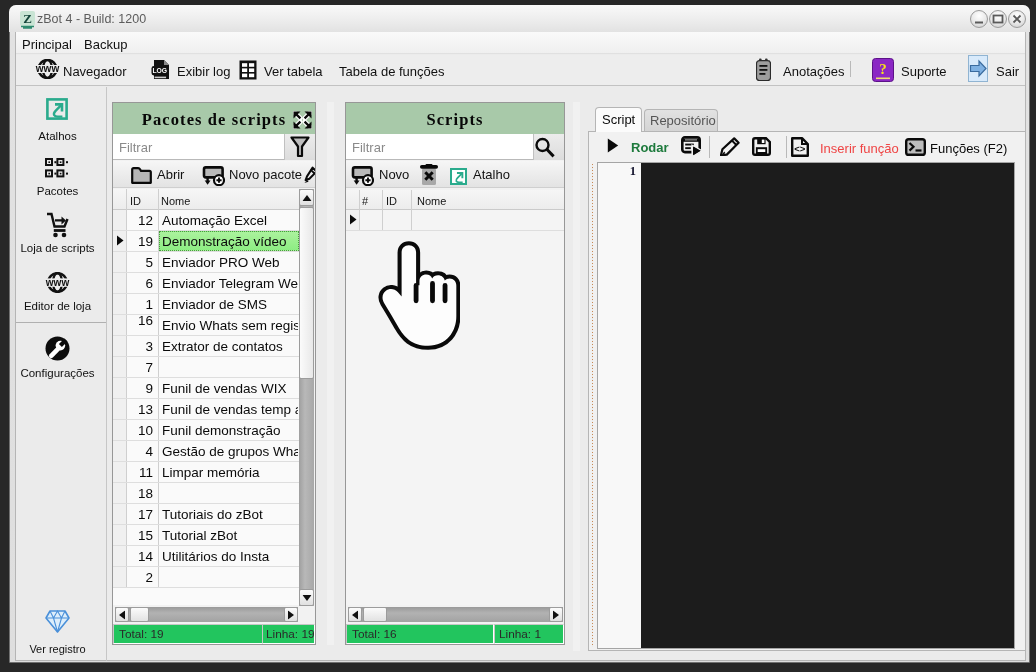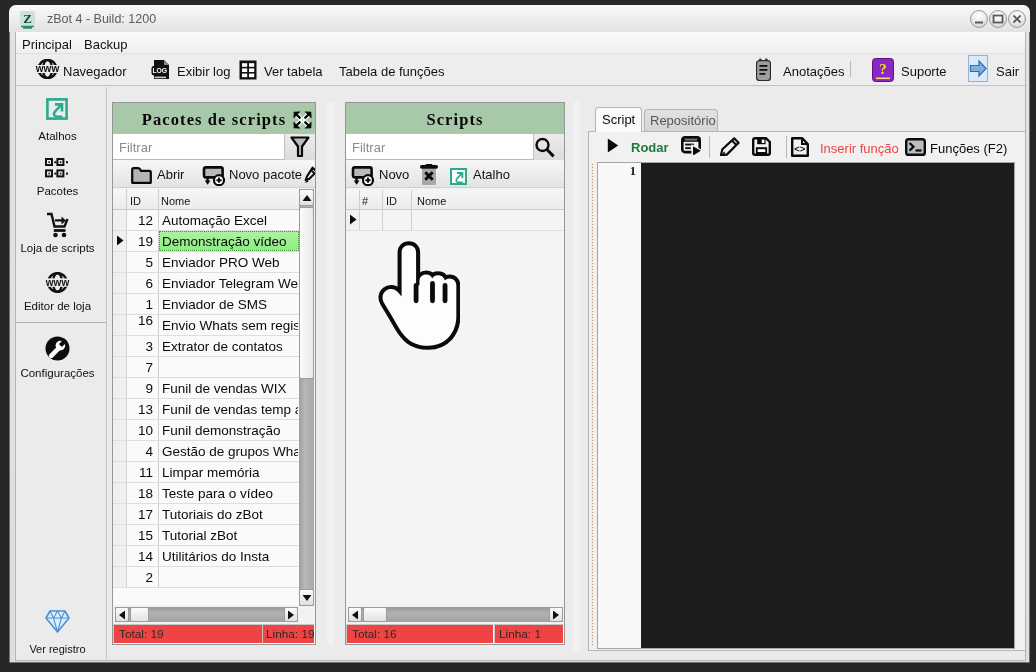--- a/index.html
+++ b/index.html
@@ -7,39 +7,39 @@
 body { background:#272727; font-family:"Liberation Sans", sans-serif; }
 #stage { position:absolute; left:0; top:0; width:1036px; height:672px; }
 .abs { position:absolute; }
 #win { left:9px; top:5px; width:1021px; height:658px;
   background:linear-gradient(#f4f4f4, #e2e2e2 30px, #dedede);
   border:1px solid #707070; border-radius:7px 7px 0 0;
 }
 #titlebar { left:9px; top:5px; width:1021px; height:27px;
   background:linear-gradient(#f9f9f9, #ededed 55%, #e2e2e2);
   border-radius:7px 7px 0 0; }
-.title-text { left:37px; top:12px; font-size:12.5px; color:#5c5c5c;margin-left:10px; }
+.title-text { left:37px; top:12px; font-size:12.5px; color:#5c5c5c; }
 .winbtn { top:10px; width:18px; height:18px; border-radius:50%;
   background:radial-gradient(circle at 50% 30%, #ffffff, #e8e8e8 55%, #c9c9c9);
   border:1px solid #9a9a9a; color:#555; text-align:center; }
 #client { left:15px; top:32px; width:1011px; height:629px; background:#ebebeb;
   border:1px solid #b5b5b5; border-top:none; }
 #menubar { left:16px; top:32px; width:1009px; height:22px;
   background:linear-gradient(#fafafa,#efefef); border-bottom:1px solid #e0e0e0; }
 .menu-item { top:37px; font-size:13px; color:#111; }
 #toolbar { left:16px; top:55px; width:1009px; height:31px;
   background:#ededed; border-bottom:1px solid #c2c2c2; }
 .tb-text { font-size:13px; color:#111; top:64px; }
 .panel { background:#f2f2f2; border:1px solid #979797; }
 .phead { background:#a8c9a9; height:31px; }
 .filter-ph { color:#8a8a8a; font-size:13px; }
 .ptool { background:linear-gradient(#f6f6f6,#e3e3e3); border-bottom:1px solid #cfcfcf; }
 .btn-text { font-size:13px; color:#111; }
 .tablehead { background:linear-gradient(#f6f6f6,#ececec); border-bottom:1px solid #cacaca; }
-.statusbar { background:#ef4444; font-size:11.8px; color:#2a2a2a; white-space:nowrap; overflow:hidden; }
+.statusbar { background:#22c55e; font-size:11.8px; color:#2a2a2a; white-space:nowrap; overflow:hidden; }
 .scell { border:1px solid #c6c6c6; border-right-color:#ffffff; border-bottom-color:#ffffff; }
 .tab { font-size:13px; }
 .sep-v { width:1px; background:#b9b9b9; }
 .rid { position:absolute; width:27px; left:126px; text-align:right; font-size:13.5px; color:#0a0a0a; height:21px; line-height:21px; }
 .rnm { position:absolute; left:162px; width:136px; font-size:13.5px; color:#0a0a0a; height:21px; line-height:21px; white-space:nowrap; overflow:hidden; }
 .arrowbtn { position:absolute; background:linear-gradient(#fcfcfc,#e0e0e0); border:1px solid #9c9c9c; border-radius:2px; }
 .arrowbtn svg { position:absolute; left:50%; top:50%; transform:translate(-50%,-50%); }
 .thumb { position:absolute; background:linear-gradient(90deg,#fbfbfb,#e8e8e8); border:1px solid #9c9c9c; border-radius:2px; }
 .thumbh { position:absolute; background:linear-gradient(#fbfbfb,#e2e2e2); border:1px solid #9c9c9c; border-radius:2px; }
 .vtrack { position:absolute; background:linear-gradient(90deg,#9f9f9f,#b8b8b8 40%,#a8a8a8); }
@@ -266,21 +266,20 @@
     <div class="rnm" style="top:378px;">Funil de vendas WIX</div>
   <div class="rid" style="top:399px;">13</div>
     <div class="rnm" style="top:399px;">Funil de vendas temp apagar</div>
   <div class="rid" style="top:420px;">10</div>
     <div class="rnm" style="top:420px;">Funil demonstração</div>
   <div class="rid" style="top:441px;">4</div>
     <div class="rnm" style="top:441px;">Gestão de grupos WhatsApp</div>
   <div class="rid" style="top:462px;">11</div>
     <div class="rnm" style="top:462px;">Limpar memória</div>
   <div class="rid" style="top:483px;">18</div>
-    <div class="rnm" style="top:483px;">Teste para o vídeo</div>
   <div class="rid" style="top:504px;">17</div>
     <div class="rnm" style="top:504px;">Tutoriais do zBot</div>
   <div class="rid" style="top:525px;">15</div>
     <div class="rnm" style="top:525px;">Tutorial zBot</div>
   <div class="rid" style="top:546px;">14</div>
     <div class="rnm" style="top:546px;">Utilitários do Insta</div>
   <div class="rid" style="top:567px;">2</div>
 
   <div class="vtrack" style="left:299px;top:189px;width:15px;height:417px;"></div>
   <div class="arrowbtn" style="left:299px;top:189px;width:15px;height:17px;">

